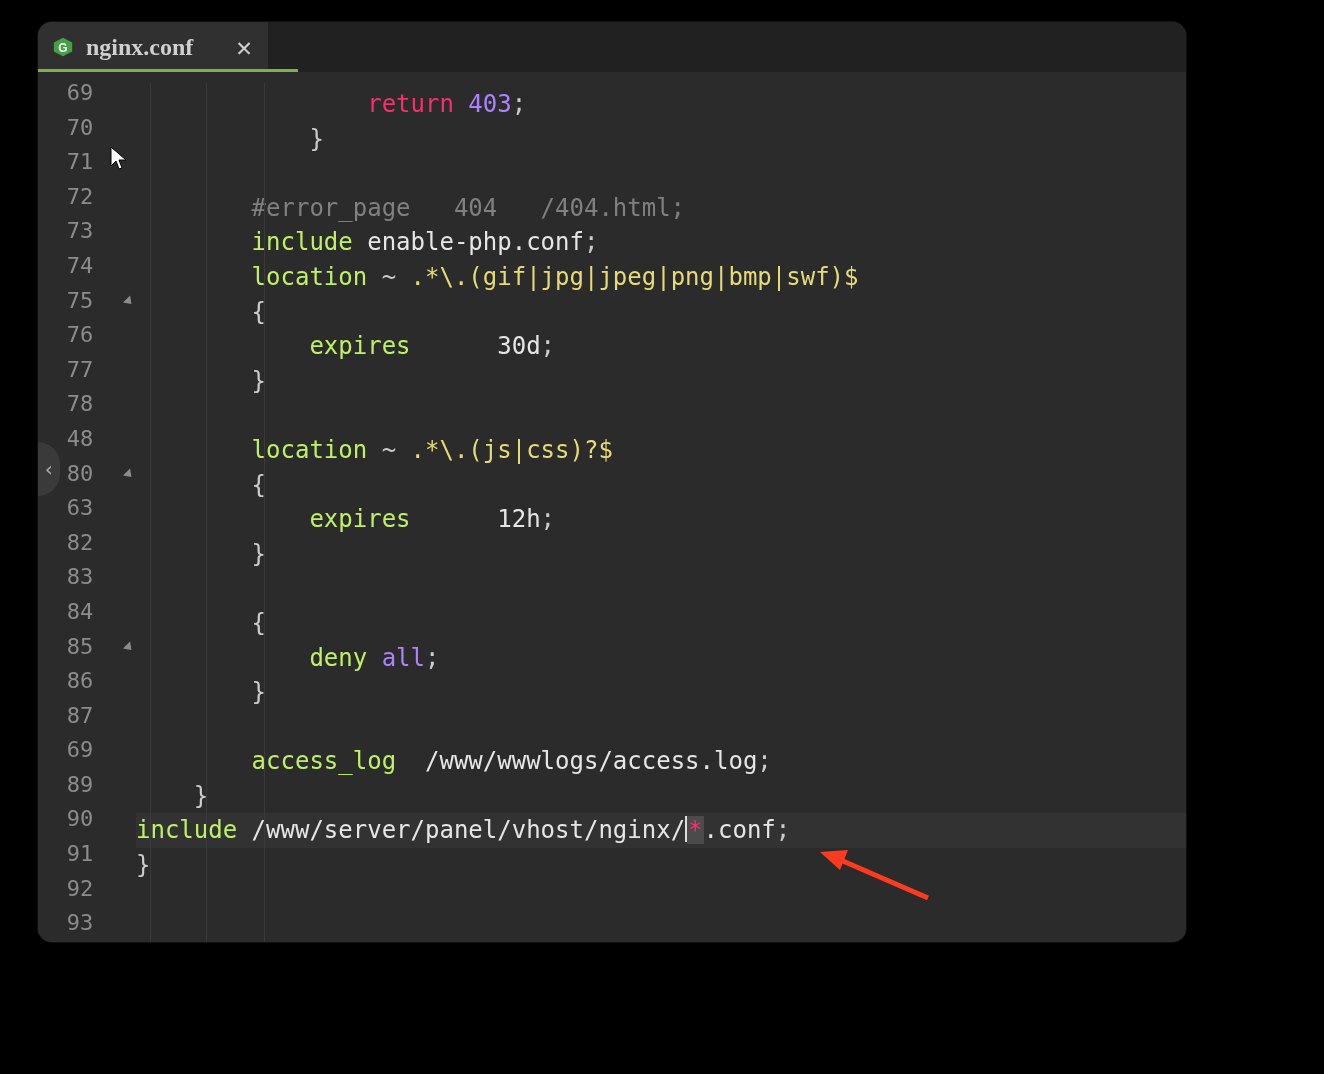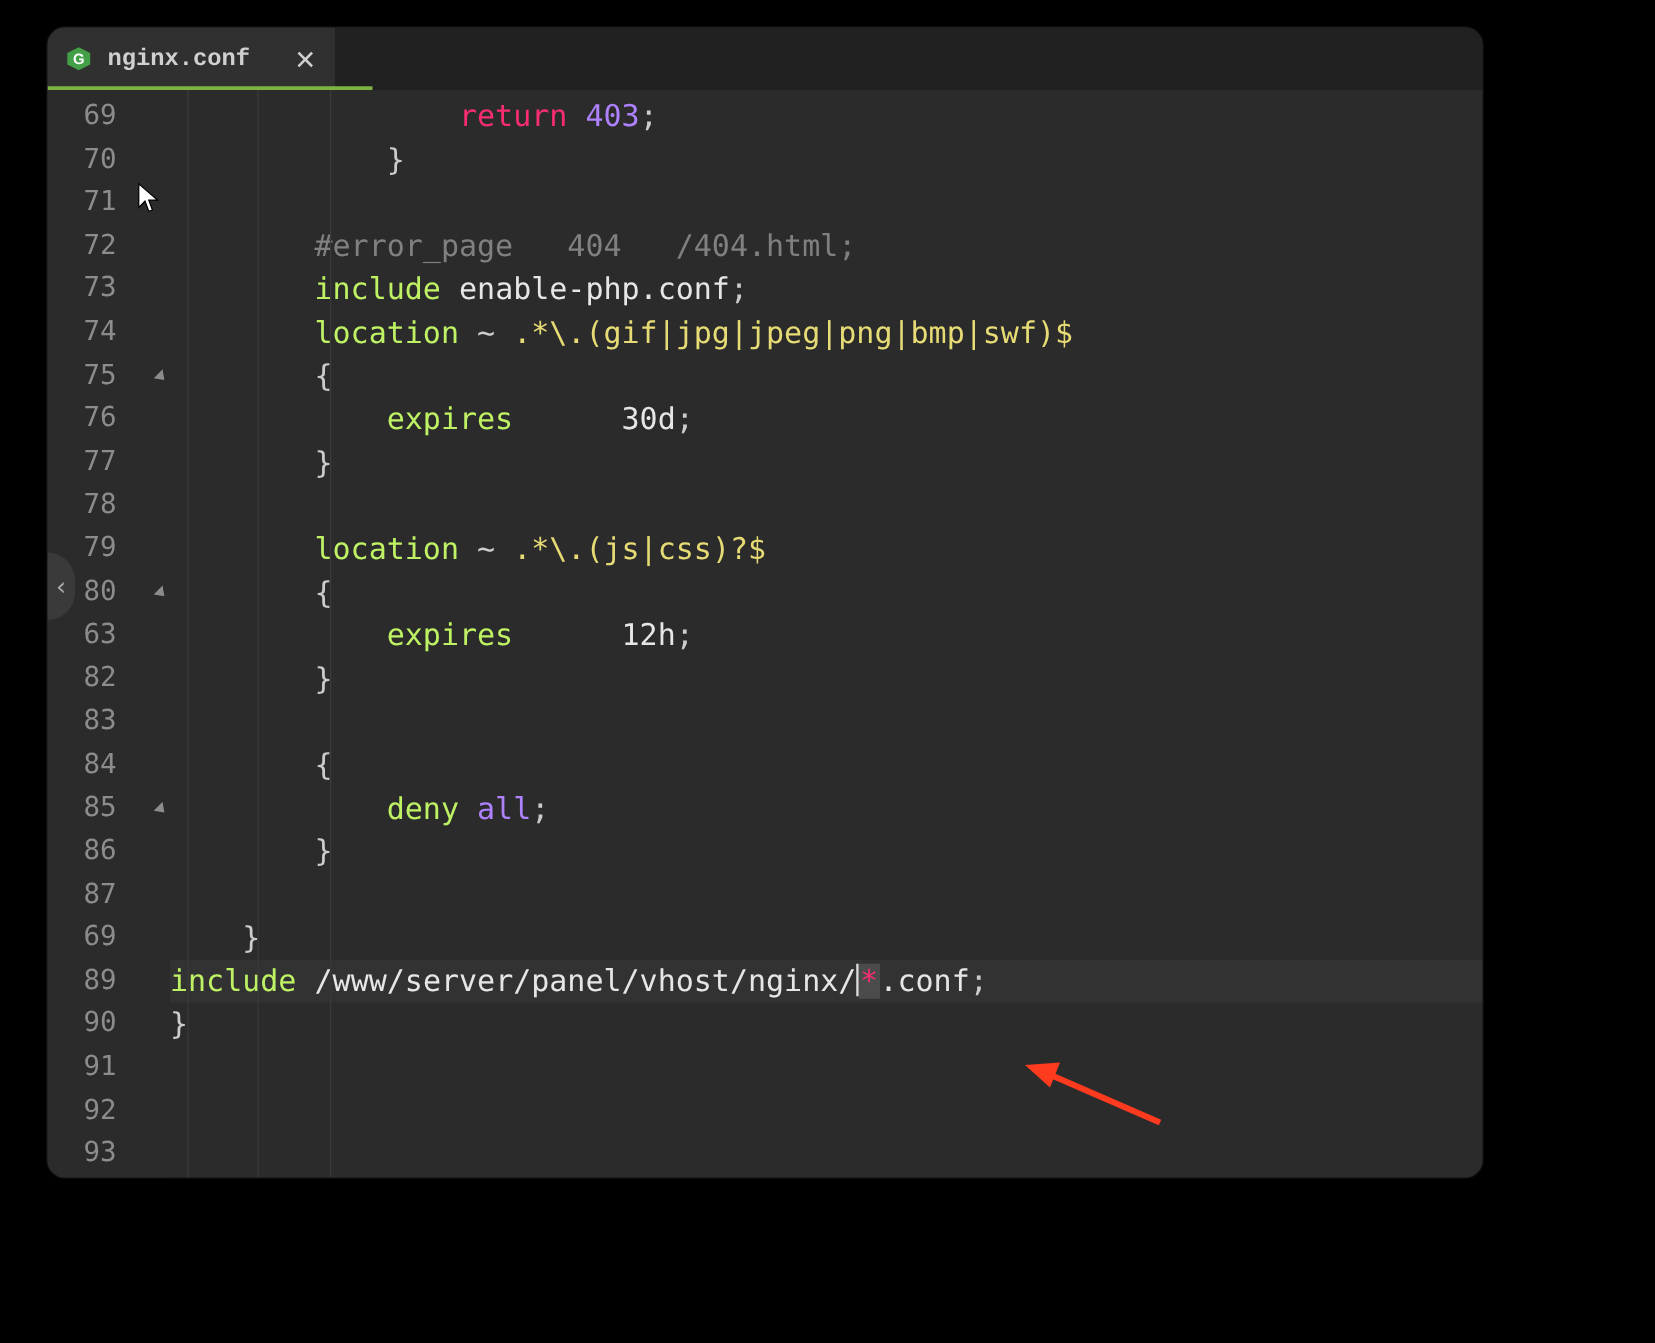--- a/index.html
+++ b/index.html
@@ -1,28 +1,28 @@
 <!DOCTYPE html>
 <html><head>
 <meta charset="utf-8">
 <style>
   html,body{margin:0;padding:0;background:#000;width:1324px;height:1074px;overflow:hidden;font-family:Menlo,Consolas,"DejaVu Sans Mono",monospace;}
   .window{position:absolute;left:38px;top:22px;width:1148px;height:920px;background:#2b2b2b;border-radius:14px;overflow:hidden;box-shadow:0 0 0 1px #111;}
   .tabbar{position:relative;height:50px;background:#212121;display:flex;align-items:stretch;}
   .tab{display:flex;align-items:center;background:#303030;padding:0 16px 0 14px;gap:12px;height:100%;min-width:230px;box-sizing:border-box;}
   .tab .icon{width:22px;height:22px;display:flex;align-items:center;justify-content:center;}
   .tab .icon svg{width:22px;height:22px;}
-  .tab .label{color:#d0d0d0;font-size:19px;font-weight:600;font-family:Liberation Mono, monospace;}
+  .tab .label{color:#d0d0d0;font-size:24px;font-weight:600;font-family:Liberation Serif, serif;}
   .tab .close{color:#cfcfcf;font-size:26px;font-weight:bold;line-height:1;margin-left:auto;}
   .active-underline{position:absolute;left:0;bottom:0;height:3px;width:260px;background:#7cb342;}
   .editor{position:absolute;left:0;top:50px;right:0;bottom:0;display:flex;background:#2b2b2b;}
   .gutter{width:98px;flex:0 0 98px;background:#2b2b2b;padding-top:4px;}
   .gutter .ln{height:34.6px;line-height:34.6px;text-align:center;padding-right:14px;color:#8c8c8c;font-size:22px;position:relative;}
   .gutter .ln.fold::after{content:"";position:absolute;right:2px;top:14px;width:0;height:0;border-left:5px solid transparent;border-right:5px solid transparent;border-top:7px solid #8c8c8c;transform:rotate(-45deg);}
-  .code{flex:1;padding-top:4px;position:relative;}
+  .code{flex:1;padding-top:4px;position:relative;margin-top:11px;}
   .row{height:34.6px;line-height:34.6px;font-size:24px;white-space:pre;color:#cccccc;}
   .row.hl{background:#323232;}
   .guides{position:absolute;top:0;bottom:0;pointer-events:none;}
   .guide{position:absolute;top:0;bottom:0;width:1px;background:#3a3a3a;}
   .c-dir{color:#bef264;}
   .c-num{color:#ae81ff;}
   .c-cmt{color:#808080;}
   .c-op{color:#e6db74;}
   .c-fn{color:#e6e6e6;}
   .c-sel{background:#4b4b4b;color:#f92d6f;padding:0 1px;}
@@ -61,21 +61,21 @@
         <div class="ln">69</div>
         <div class="ln">70</div>
         <div class="ln">71</div>
         <div class="ln">72</div>
         <div class="ln">73</div>
         <div class="ln">74</div>
         <div class="ln fold">75</div>
         <div class="ln">76</div>
         <div class="ln">77</div>
         <div class="ln">78</div>
-        <div class="ln">79</div>
+        <div class="ln">48</div>
         <div class="ln fold">80</div>
         <div class="ln">63</div>
         <div class="ln">82</div>
         <div class="ln">83</div>
         <div class="ln">84</div>
         <div class="ln fold">85</div>
         <div class="ln">86</div>
         <div class="ln">87</div>
         <div class="ln">69</div>
         <div class="ln">89</div>
@@ -103,20 +103,21 @@
       <div class="row"> </div>
       <div class="row">        <span class="c-dir">location</span> ~ <span class="c-op">.*\.(</span><span class="c-op">js|css</span><span class="c-op">)?$</span></div>
       <div class="row">        {</div>
       <div class="row">            <span class="c-dir">expires</span>      <span class="c-fn">12h</span>;</div>
       <div class="row">        }</div>
       <div class="row"> </div>
       <div class="row">        {</div>
       <div class="row">            <span class="c-dir">deny</span> <span class="c-num">all</span>;</div>
       <div class="row">        }</div>
       <div class="row"> </div>
+      <div class="row">        <span class="c-dir">access_log</span>  <span class="c-fn">/www/wwwlogs/access.log</span>;</div>
       <div class="row">    }</div>
       <div class="row hl"><span class="c-dir">include</span> <span class="c-fn">/www/server/panel/vhost/nginx/</span><span class="caret"></span><span class="c-sel">*</span><span class="c-fn">.conf</span>;</div>
       <div class="row">}</div>
       <div class="row"> </div>
 
     </div>
   </div>
 
   <div class="cursor-img">
     <svg viewBox="0 0 18 26">

